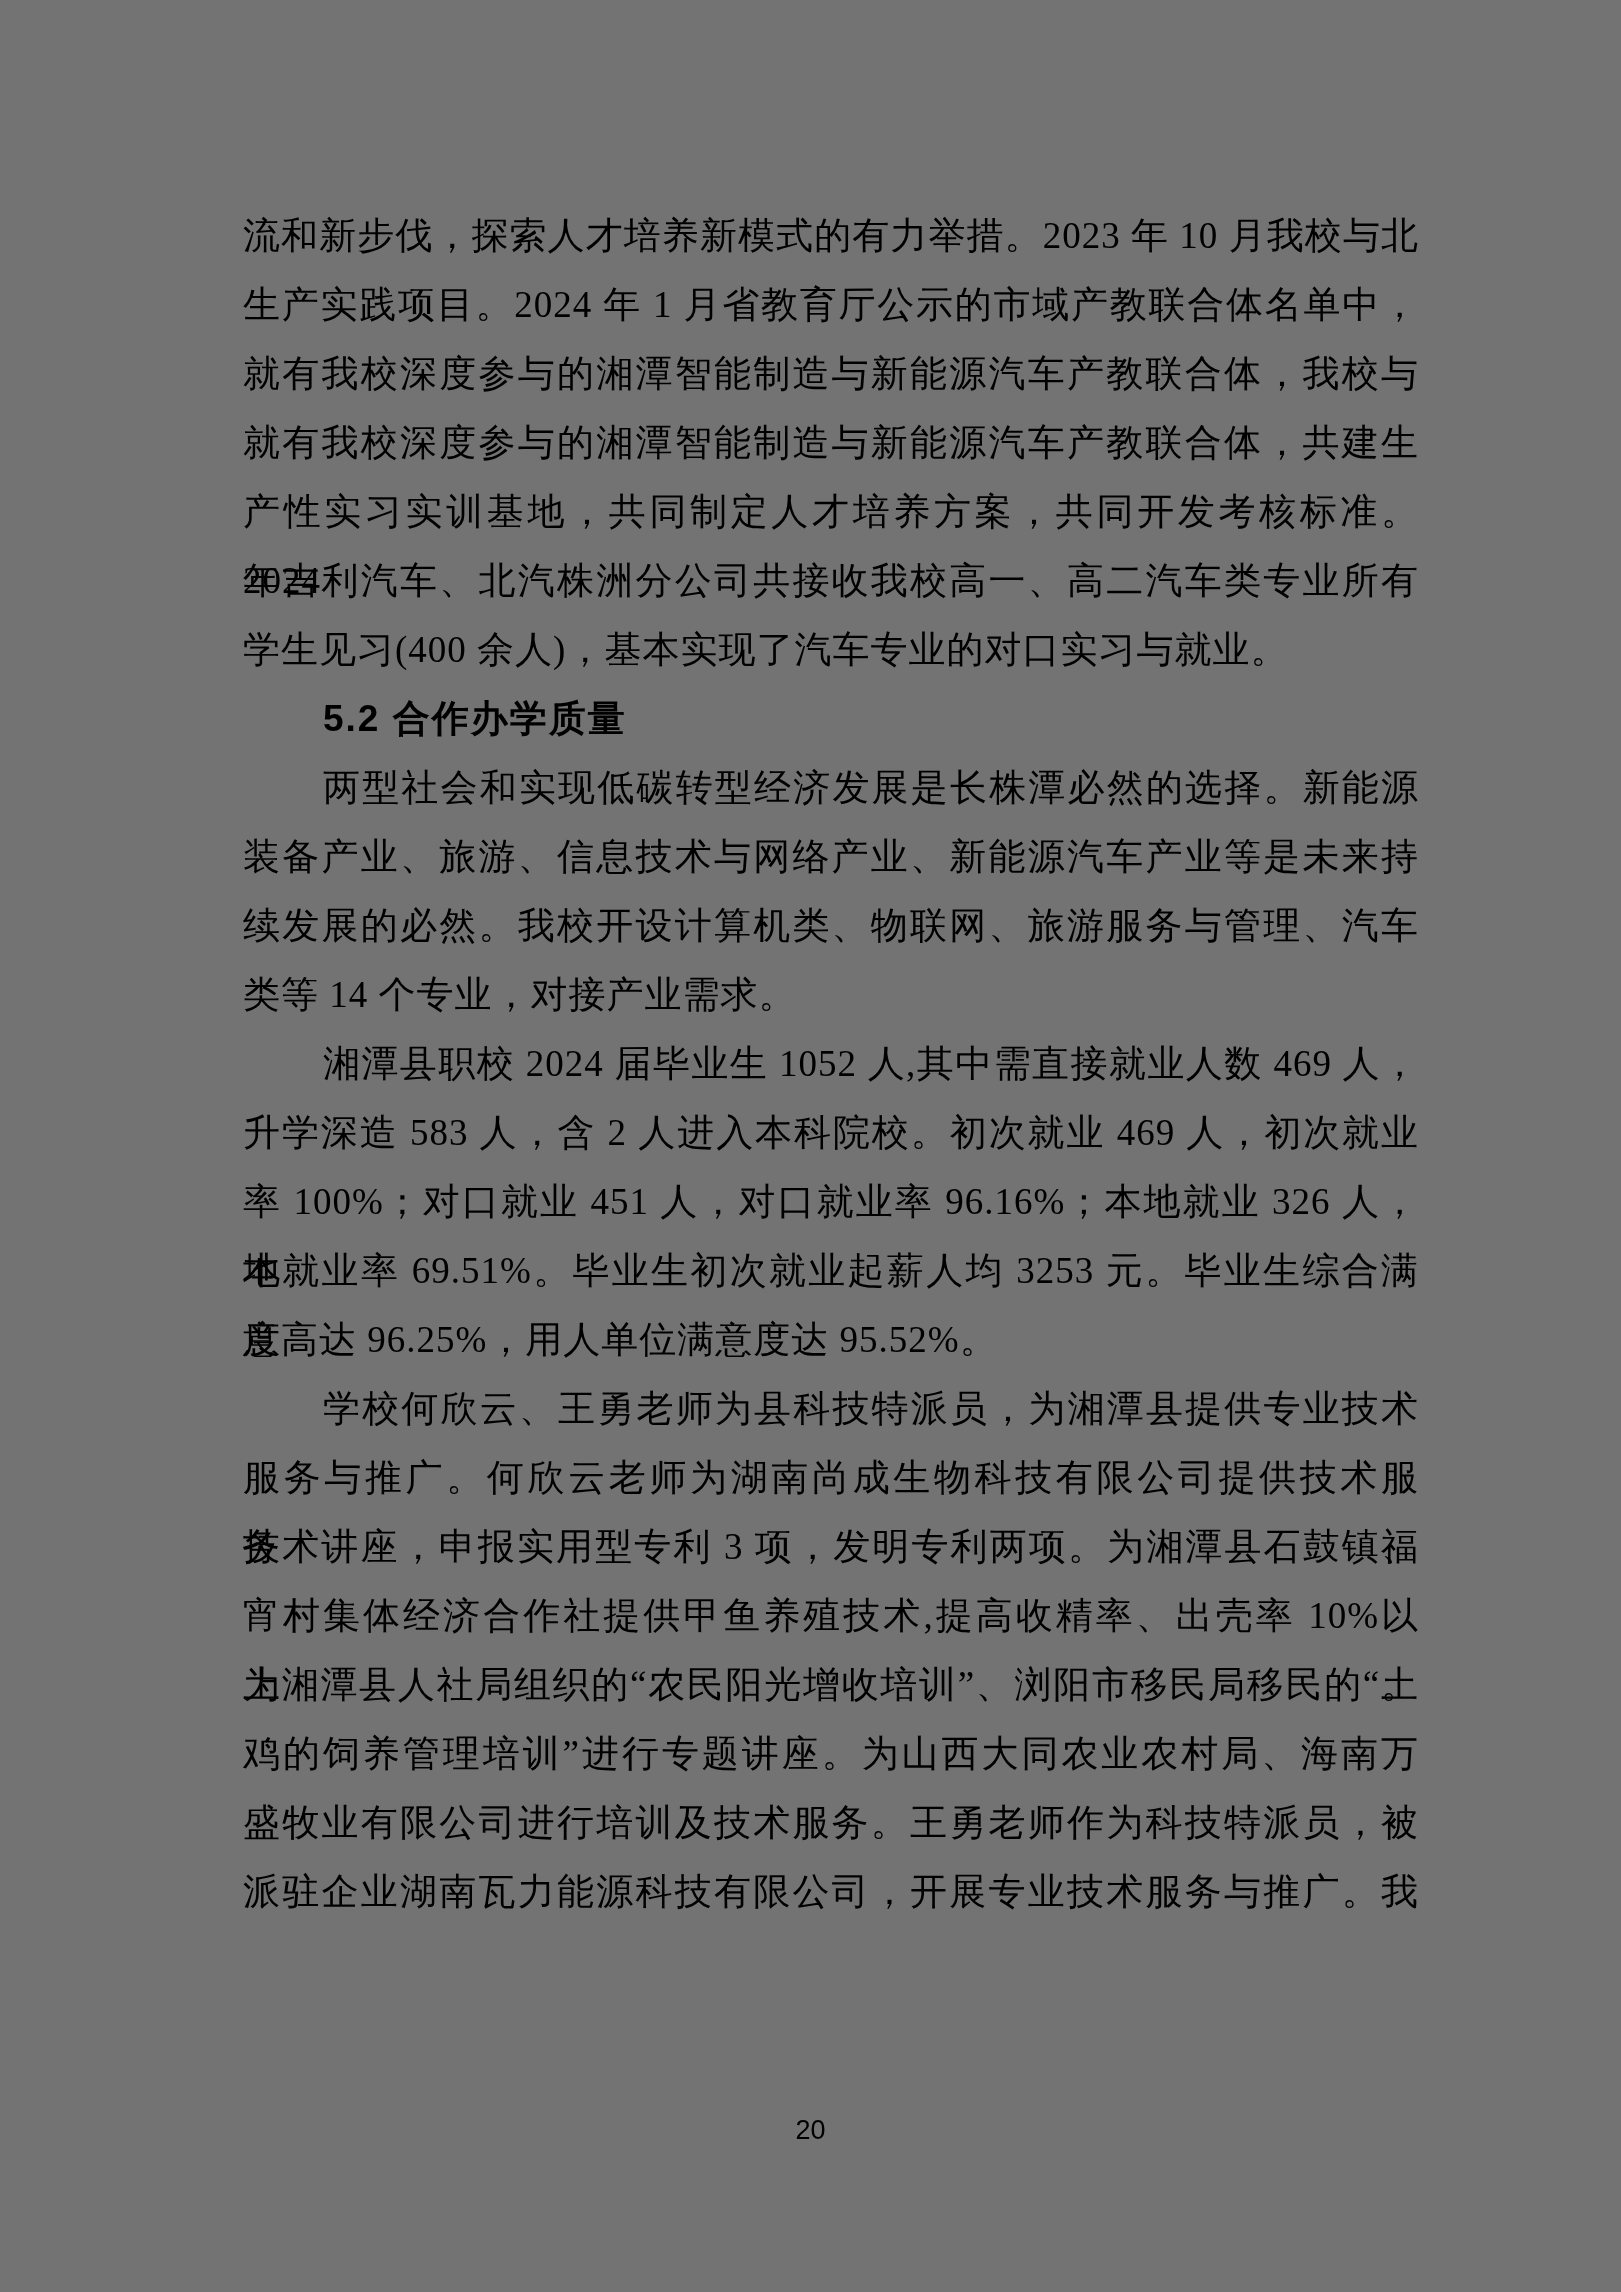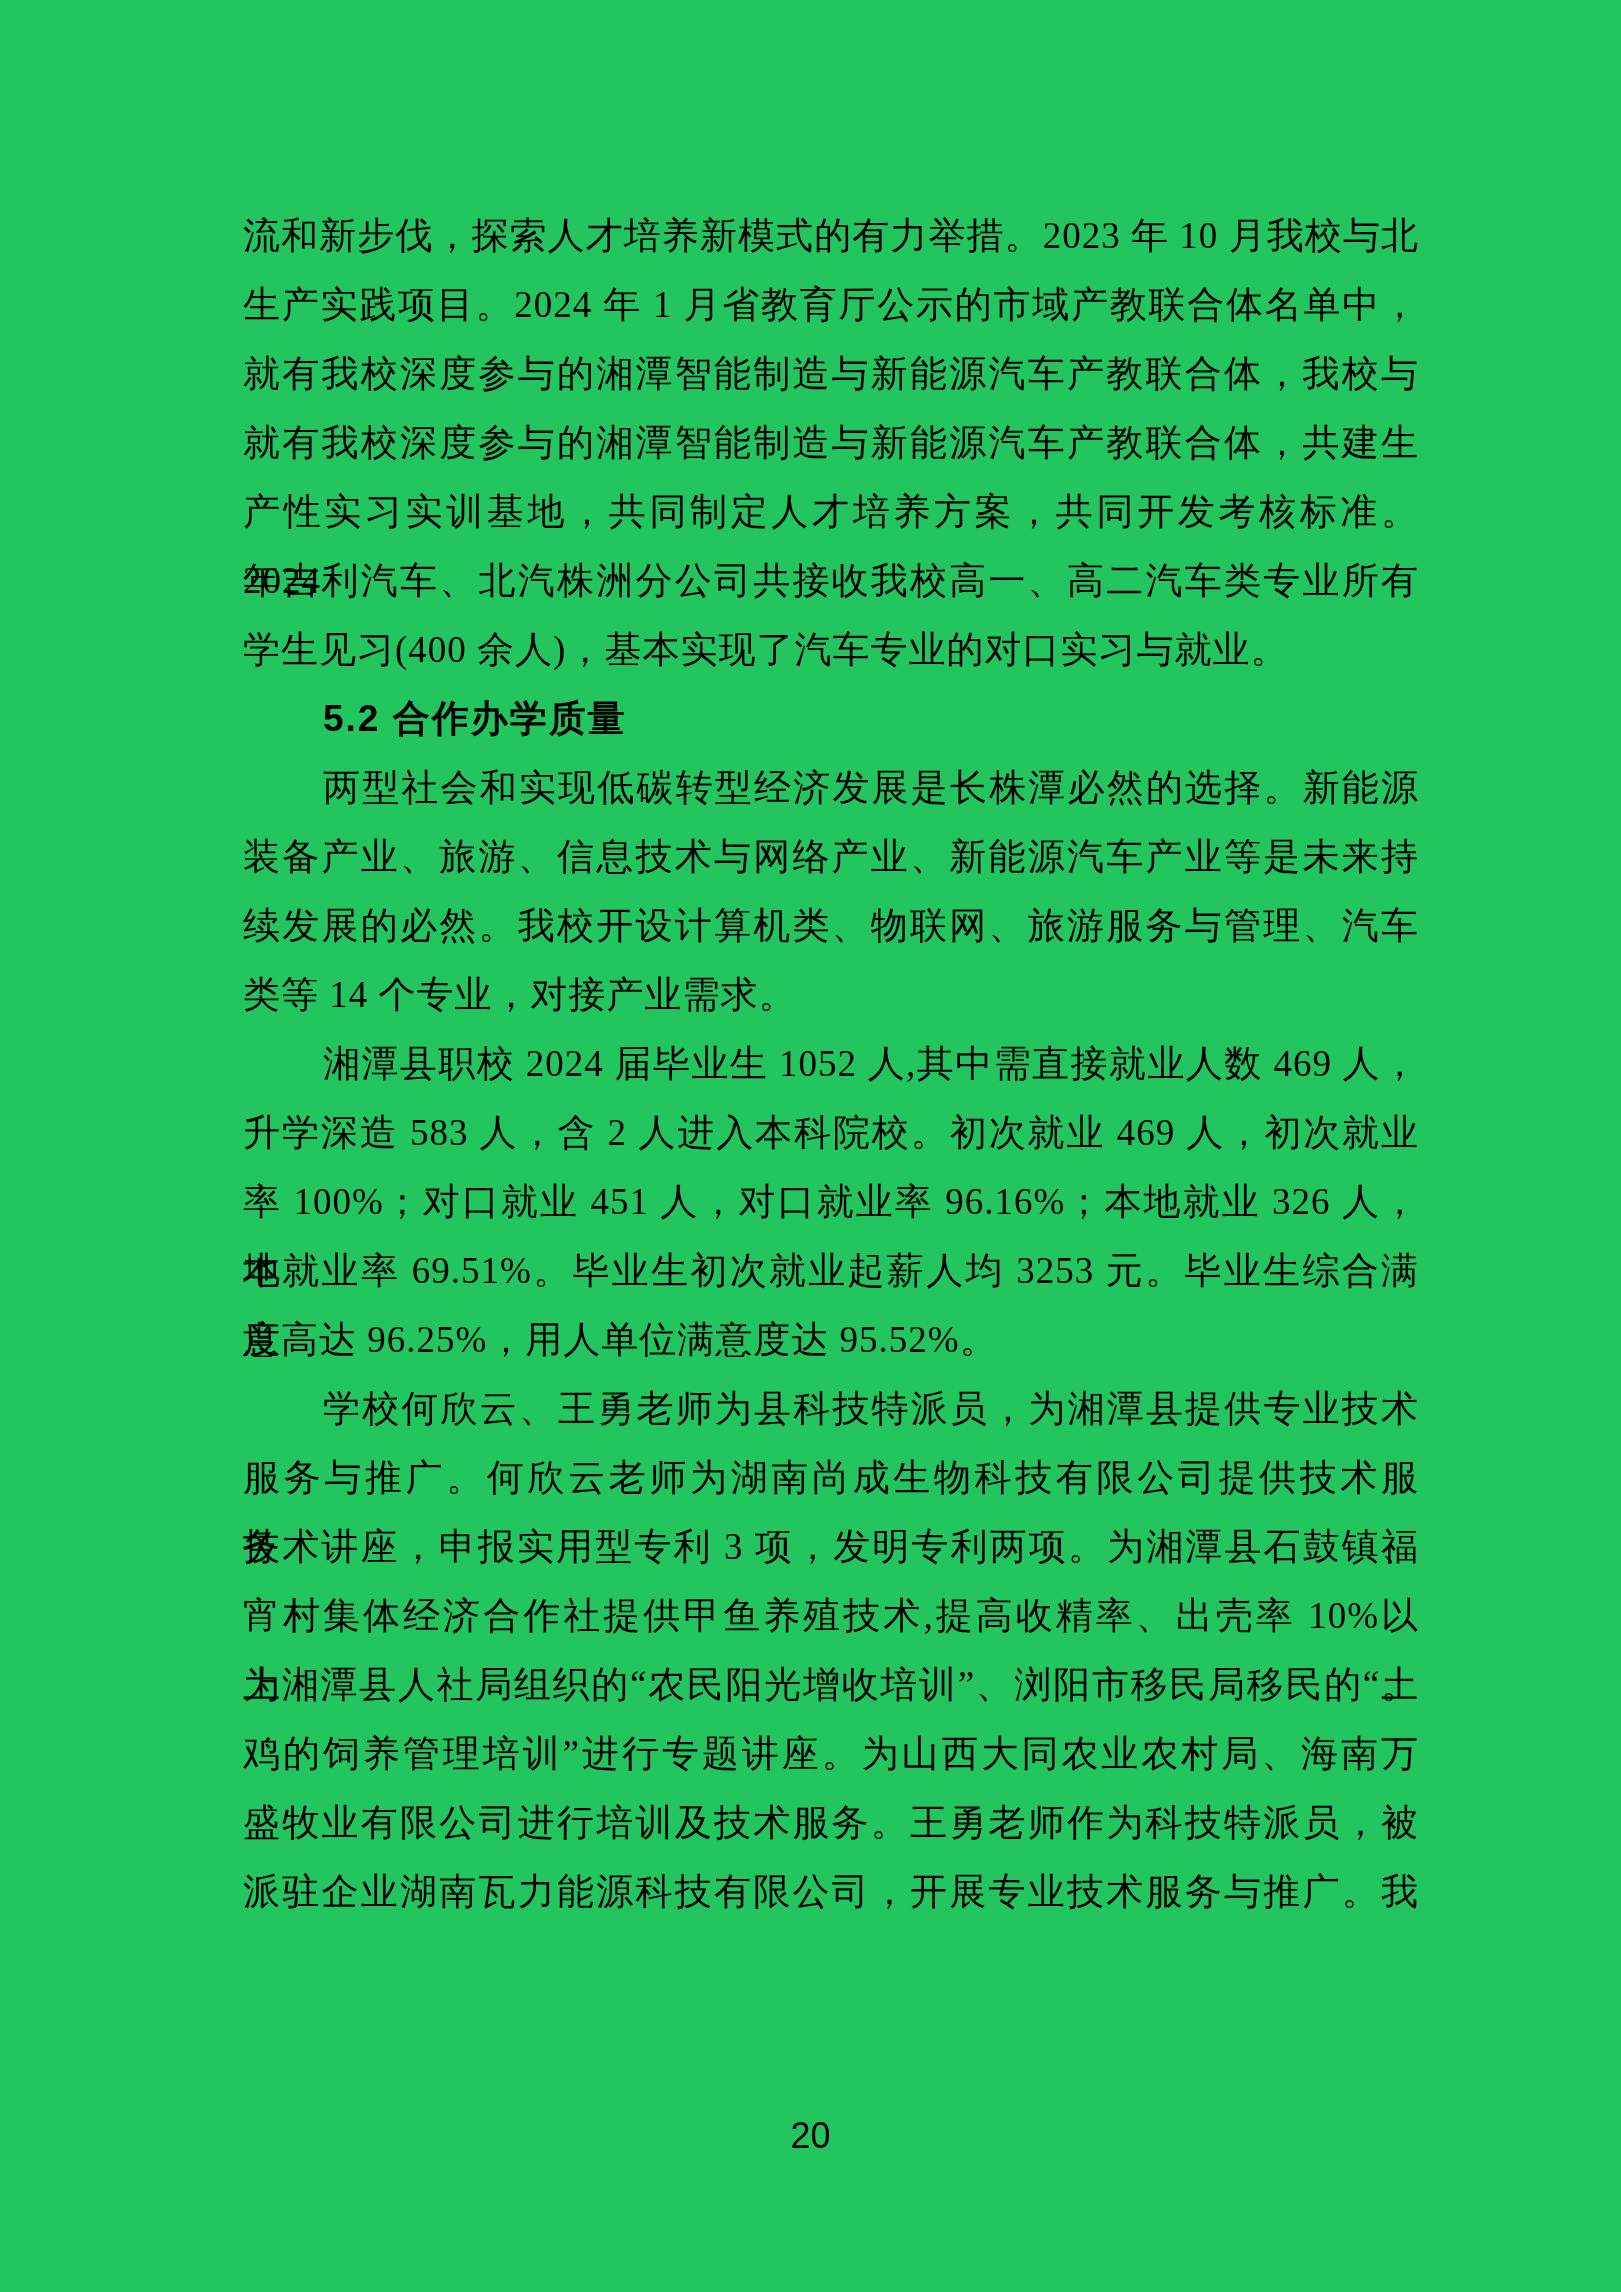--- a/index.html
+++ b/index.html
@@ -4,21 +4,21 @@
 <style>
   html, body {
     margin: 0;
     padding: 0;
     background: #e8e8e8;
   }
   .page {
     position: relative;
     width: 1621px;
     height: 2293px;
-    background: #22c55e;
+    background: #737373;
     margin: 0 auto;
     overflow: hidden;
     font-family: "Liberation Serif", "DejaVu Serif", serif;
     color: #000000;
   }
   .content {
     position: absolute;
     left: 243px;
     top: 201px;
     width: 1176px;
@@ -45,21 +45,21 @@
   }
   .footer {
     position: absolute;
     left: 0;
     top: 2115px;
     width: 100%;
     text-align: center;
   }
   .page-number {
     font-family: "Liberation Sans", "DejaVu Sans", sans-serif;
-    font-size: 36px;
+    font-size: 27px;
     color: #000000;
   }
 </style>
 </head>
 <body>
 
 <div class="page">
   <div class="content">
 
     <div>

